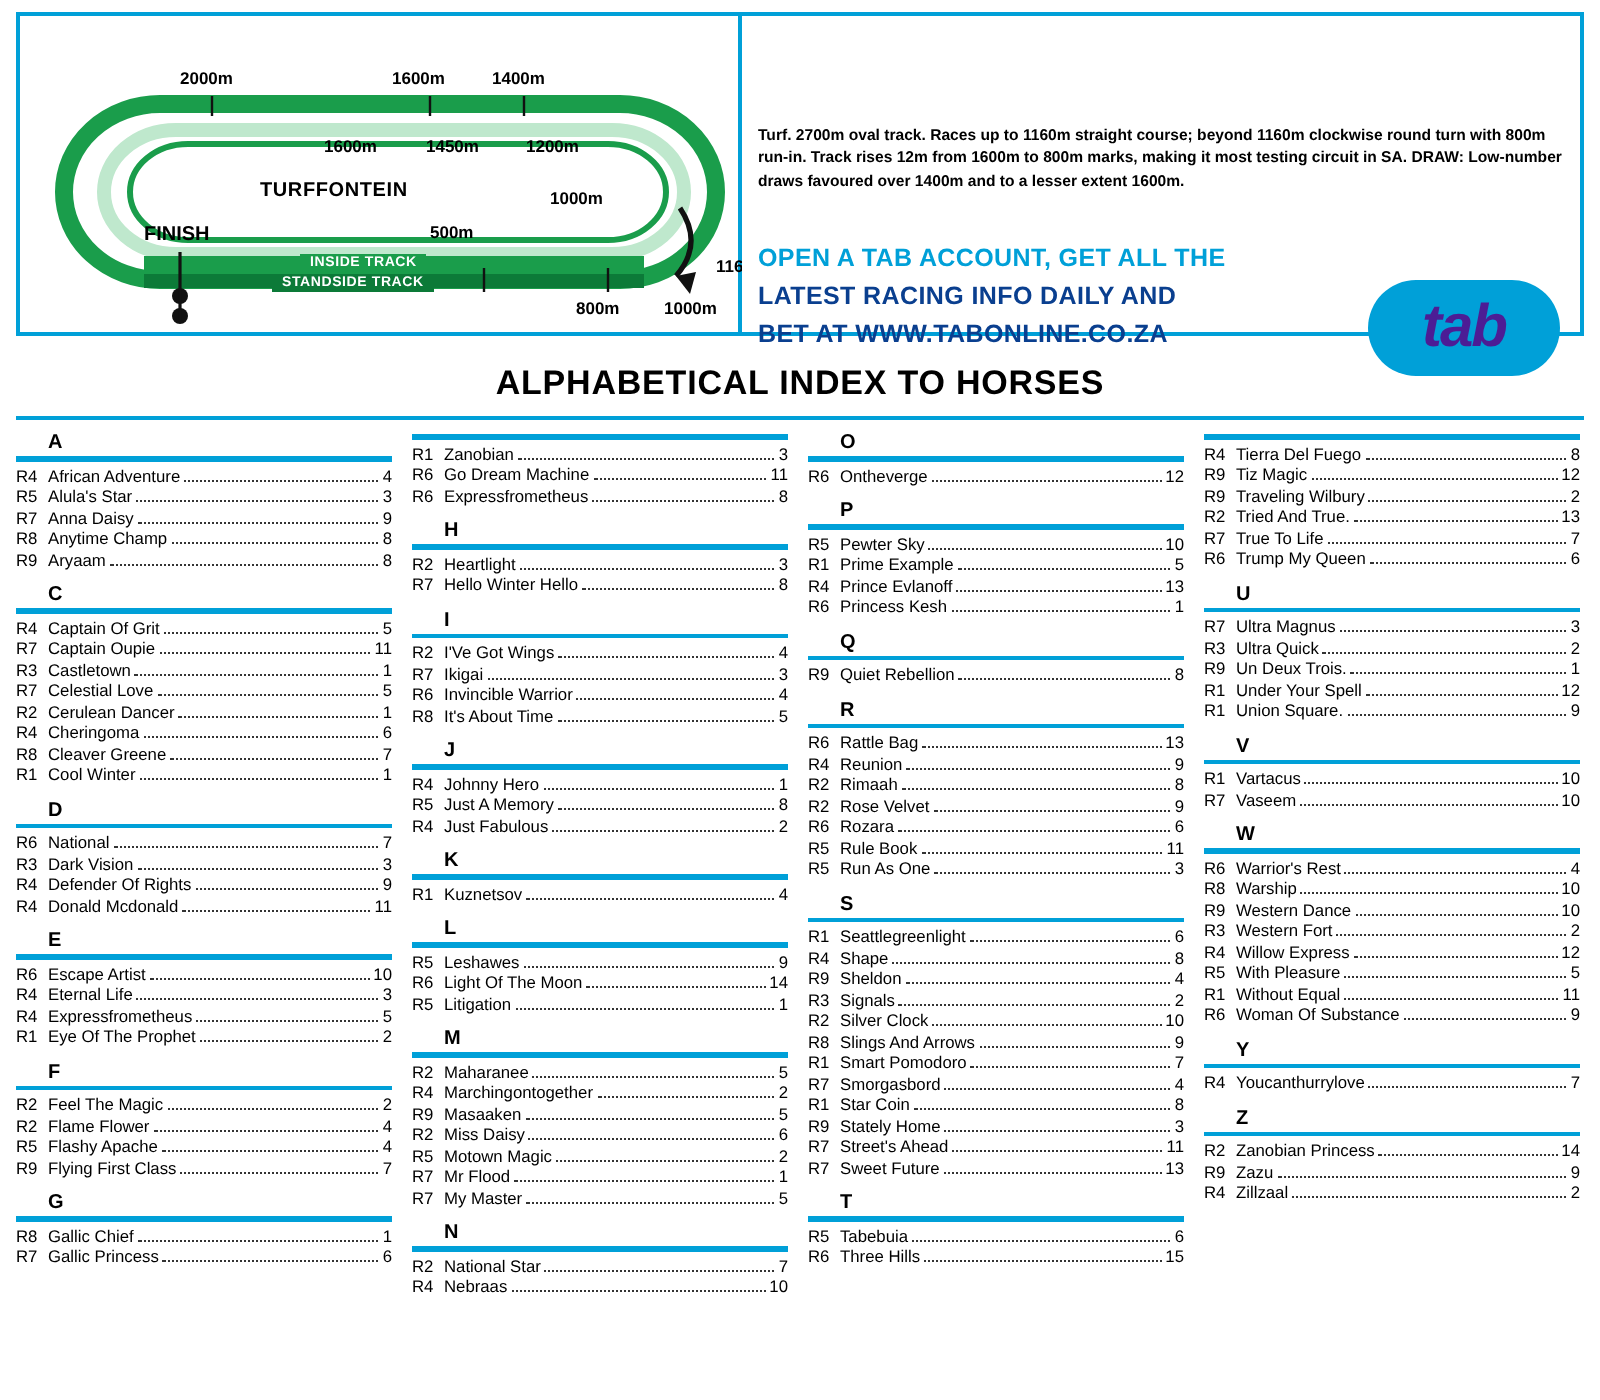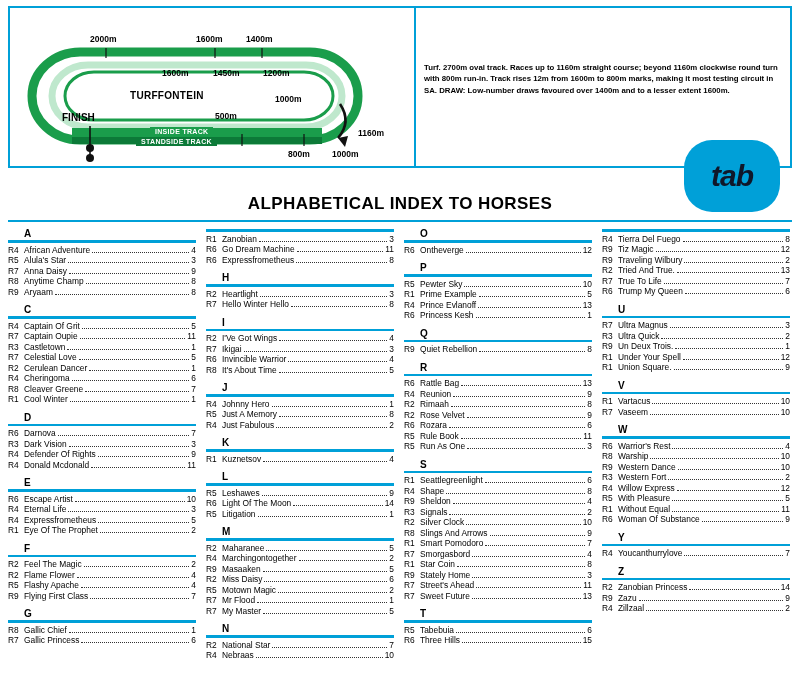--- a/index.html
+++ b/index.html
@@ -26,21 +26,21 @@
     font-weight:bold;
     font-size:14.5px;
     letter-spacing:0.2px;
     padding:6px 4px 6px 4px;
     color:#000;
   }
   .title-bar .race-italic { font-style:italic; }
 
   .top-body { display:flex; height:158px; }
   .track-pane {
-    width:406px;
+    width:361px;
     border-right:2px solid #00a0d8;
     position:relative;
     background:#fff;
   }
   .info-pane { flex:1; position:relative; background:#fff;margin-top:48px; }
 
   
   .track-svg { position:absolute; left:0; top:0; }
   .tlabel {
     position:absolute;
@@ -86,34 +86,34 @@
     font-size:12.5px;
     font-weight:bold;
     line-height:1.5;
     color:#00a0d8;
     letter-spacing:0.2px;
   }
   .promo .blue-dark { color:#0a3f8f; }
   .tab-logo {
     position:absolute;
     right:10px; top:84px;
-    width:96px; height:72px;
+    width:96px; height:48px;
     border-radius:28px;
     background:#00a0d8;
-    color:#0f172a;
+    color:#4c1d95;
     font-size:30px;
     font-weight:bold;
     font-style:italic;
     display:flex; align-items:center; justify-content:center;
     letter-spacing:-1px;
   }
 
   
   .index-title {
-    margin-top:26px;
+    margin-top:14px;
     text-align:center;
     font-size:17px;
     font-weight:bold;
     letter-spacing:0.4px;
   }
   .rule {
     height:2px; background:#00a0d8;
     margin:6px 8px 0 8px;
   }
   .columns {
@@ -192,28 +192,35 @@
         <div class="tlabel" style="left:152px; top:60px;">1600m</div>
         <div class="tlabel" style="left:203px; top:60px;">1450m</div>
         <div class="tlabel" style="left:253px; top:60px;">1200m</div>
         <div class="tlabel" style="left:265px; top:86px;">1000m</div>
         <div class="tlabel" style="left:205px; top:103px;">500m</div>
         <div class="tlabel" style="left:348px; top:120px;">1160m</div>
         <div class="tlabel" style="left:278px; top:141px;">800m</div>
         <div class="tlabel" style="left:322px; top:141px;">1000m</div>
 
         <div class="track-name" style="left:120px; top:82px;">TURFFONTEIN</div>
-        <div class="finish-label" style="left:52px; top:104px;">FINISH</div>
+        <div class="finish-label" style="left:62px; top:104px;">FINISH</div>
 
         <div class="tag" style="left:140px; top:119px;">INSIDE TRACK</div>
         <div class="tag dark" style="left:126px; top:129px;">STANDSIDE TRACK</div>
       </div>
 
       <div class="info-pane">
         <div class="turf-note">Turf. 2700m oval track. Races up to 1160m straight course; beyond 1160m clockwise round turn with 800m run-in. Track rises 12m from 1600m to 800m marks, making it most testing circuit in SA. DRAW: Low-number draws favoured over 1400m and to a lesser extent 1600m.</div>
+        <div class="promo">
+          <div>OPEN A TAB ACCOUNT, GET ALL THE</div>
+          <div class="blue-dark">LATEST RACING INFO DAILY AND</div>
+          <div class="blue-dark">
+            <span>BET AT </span><span>WWW.TABONLINE.CO.ZA</span>
+          </div>
+        </div>
         <div class="tab-logo">tab</div>
       </div>
 
     </div>
   </div>
 
   <div class="index-title">ALPHABETICAL INDEX TO HORSES</div>
   <div class="rule"></div>
 
   <div class="columns">
@@ -302,21 +309,21 @@
             <span class="nm">Cool Winter</span>
             <span class="dots"></span>
             <span class="pg">1</span>
           </div>
         </div>
         <div class="grp">
           <div class="grp-letter">D</div>
           <div class="grp-bar"></div>
           <div class="row">
             <span class="race">R6</span>
-            <span class="nm">Darnova</span>
+            <span class="nm">National</span>
             <span class="dots"></span>
             <span class="pg">7</span>
           </div>
           <div class="row">
             <span class="race">R3</span>
             <span class="nm">Dark Vision</span>
             <span class="dots"></span>
             <span class="pg">3</span>
           </div>
           <div class="row">

